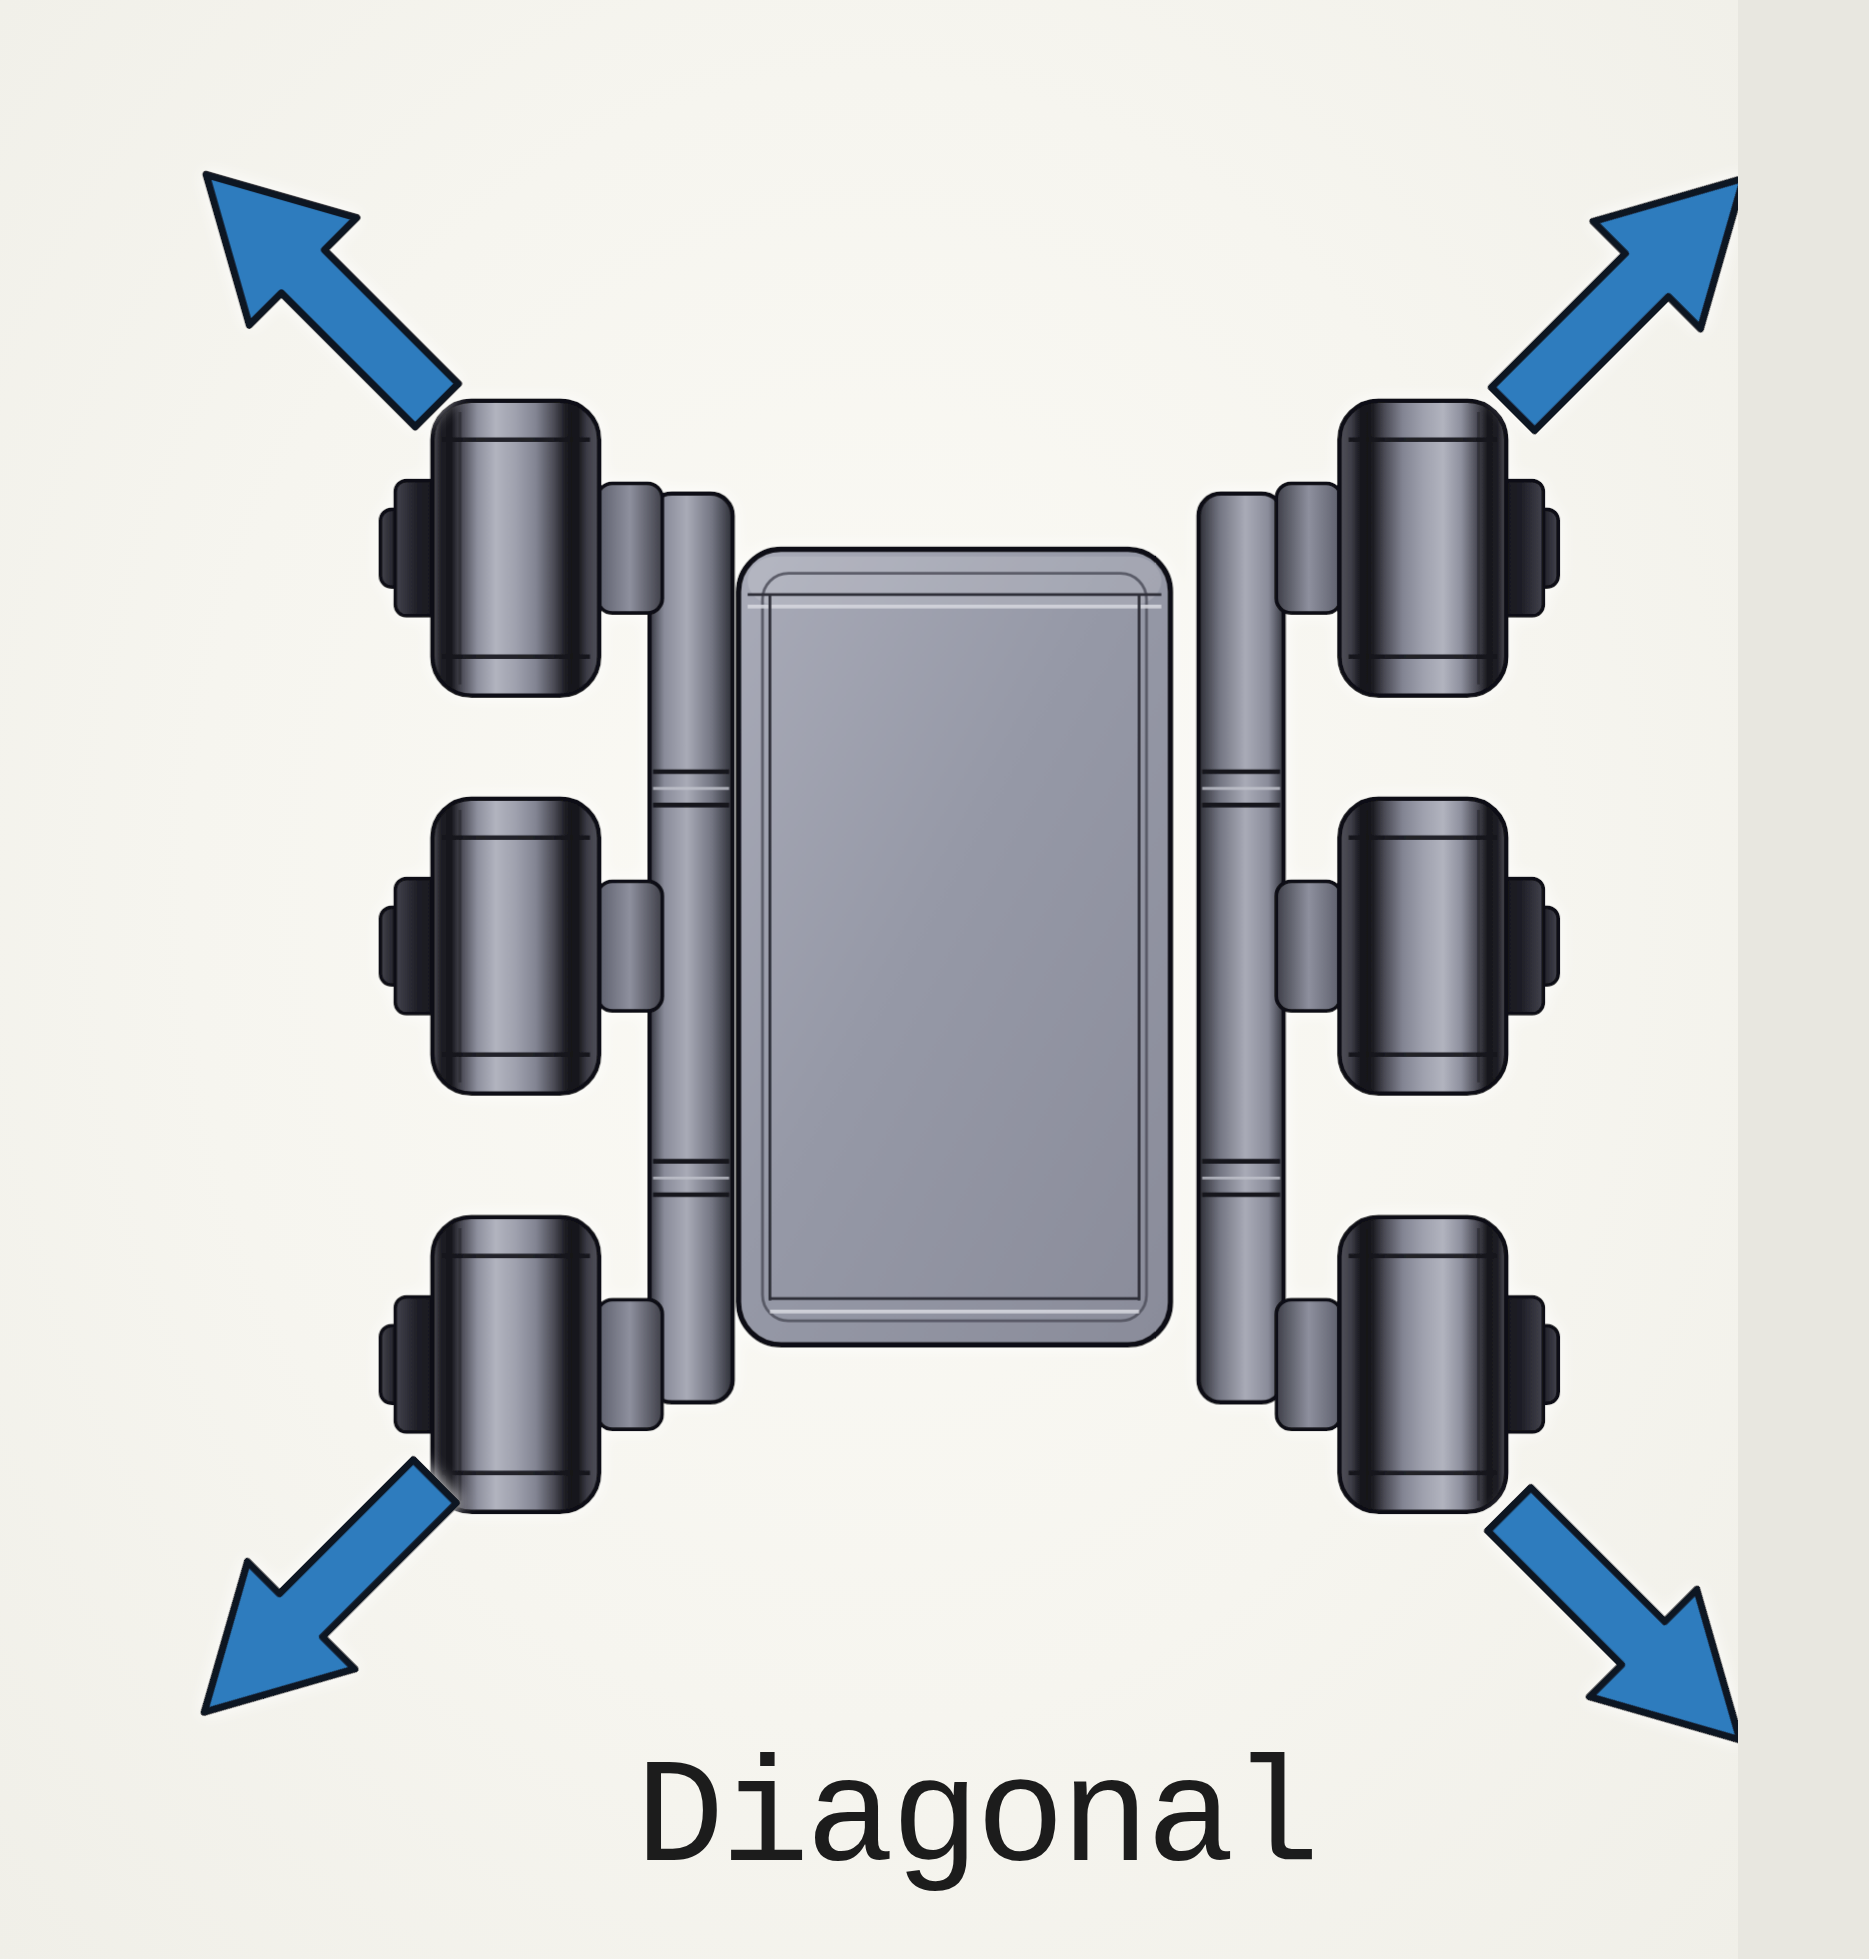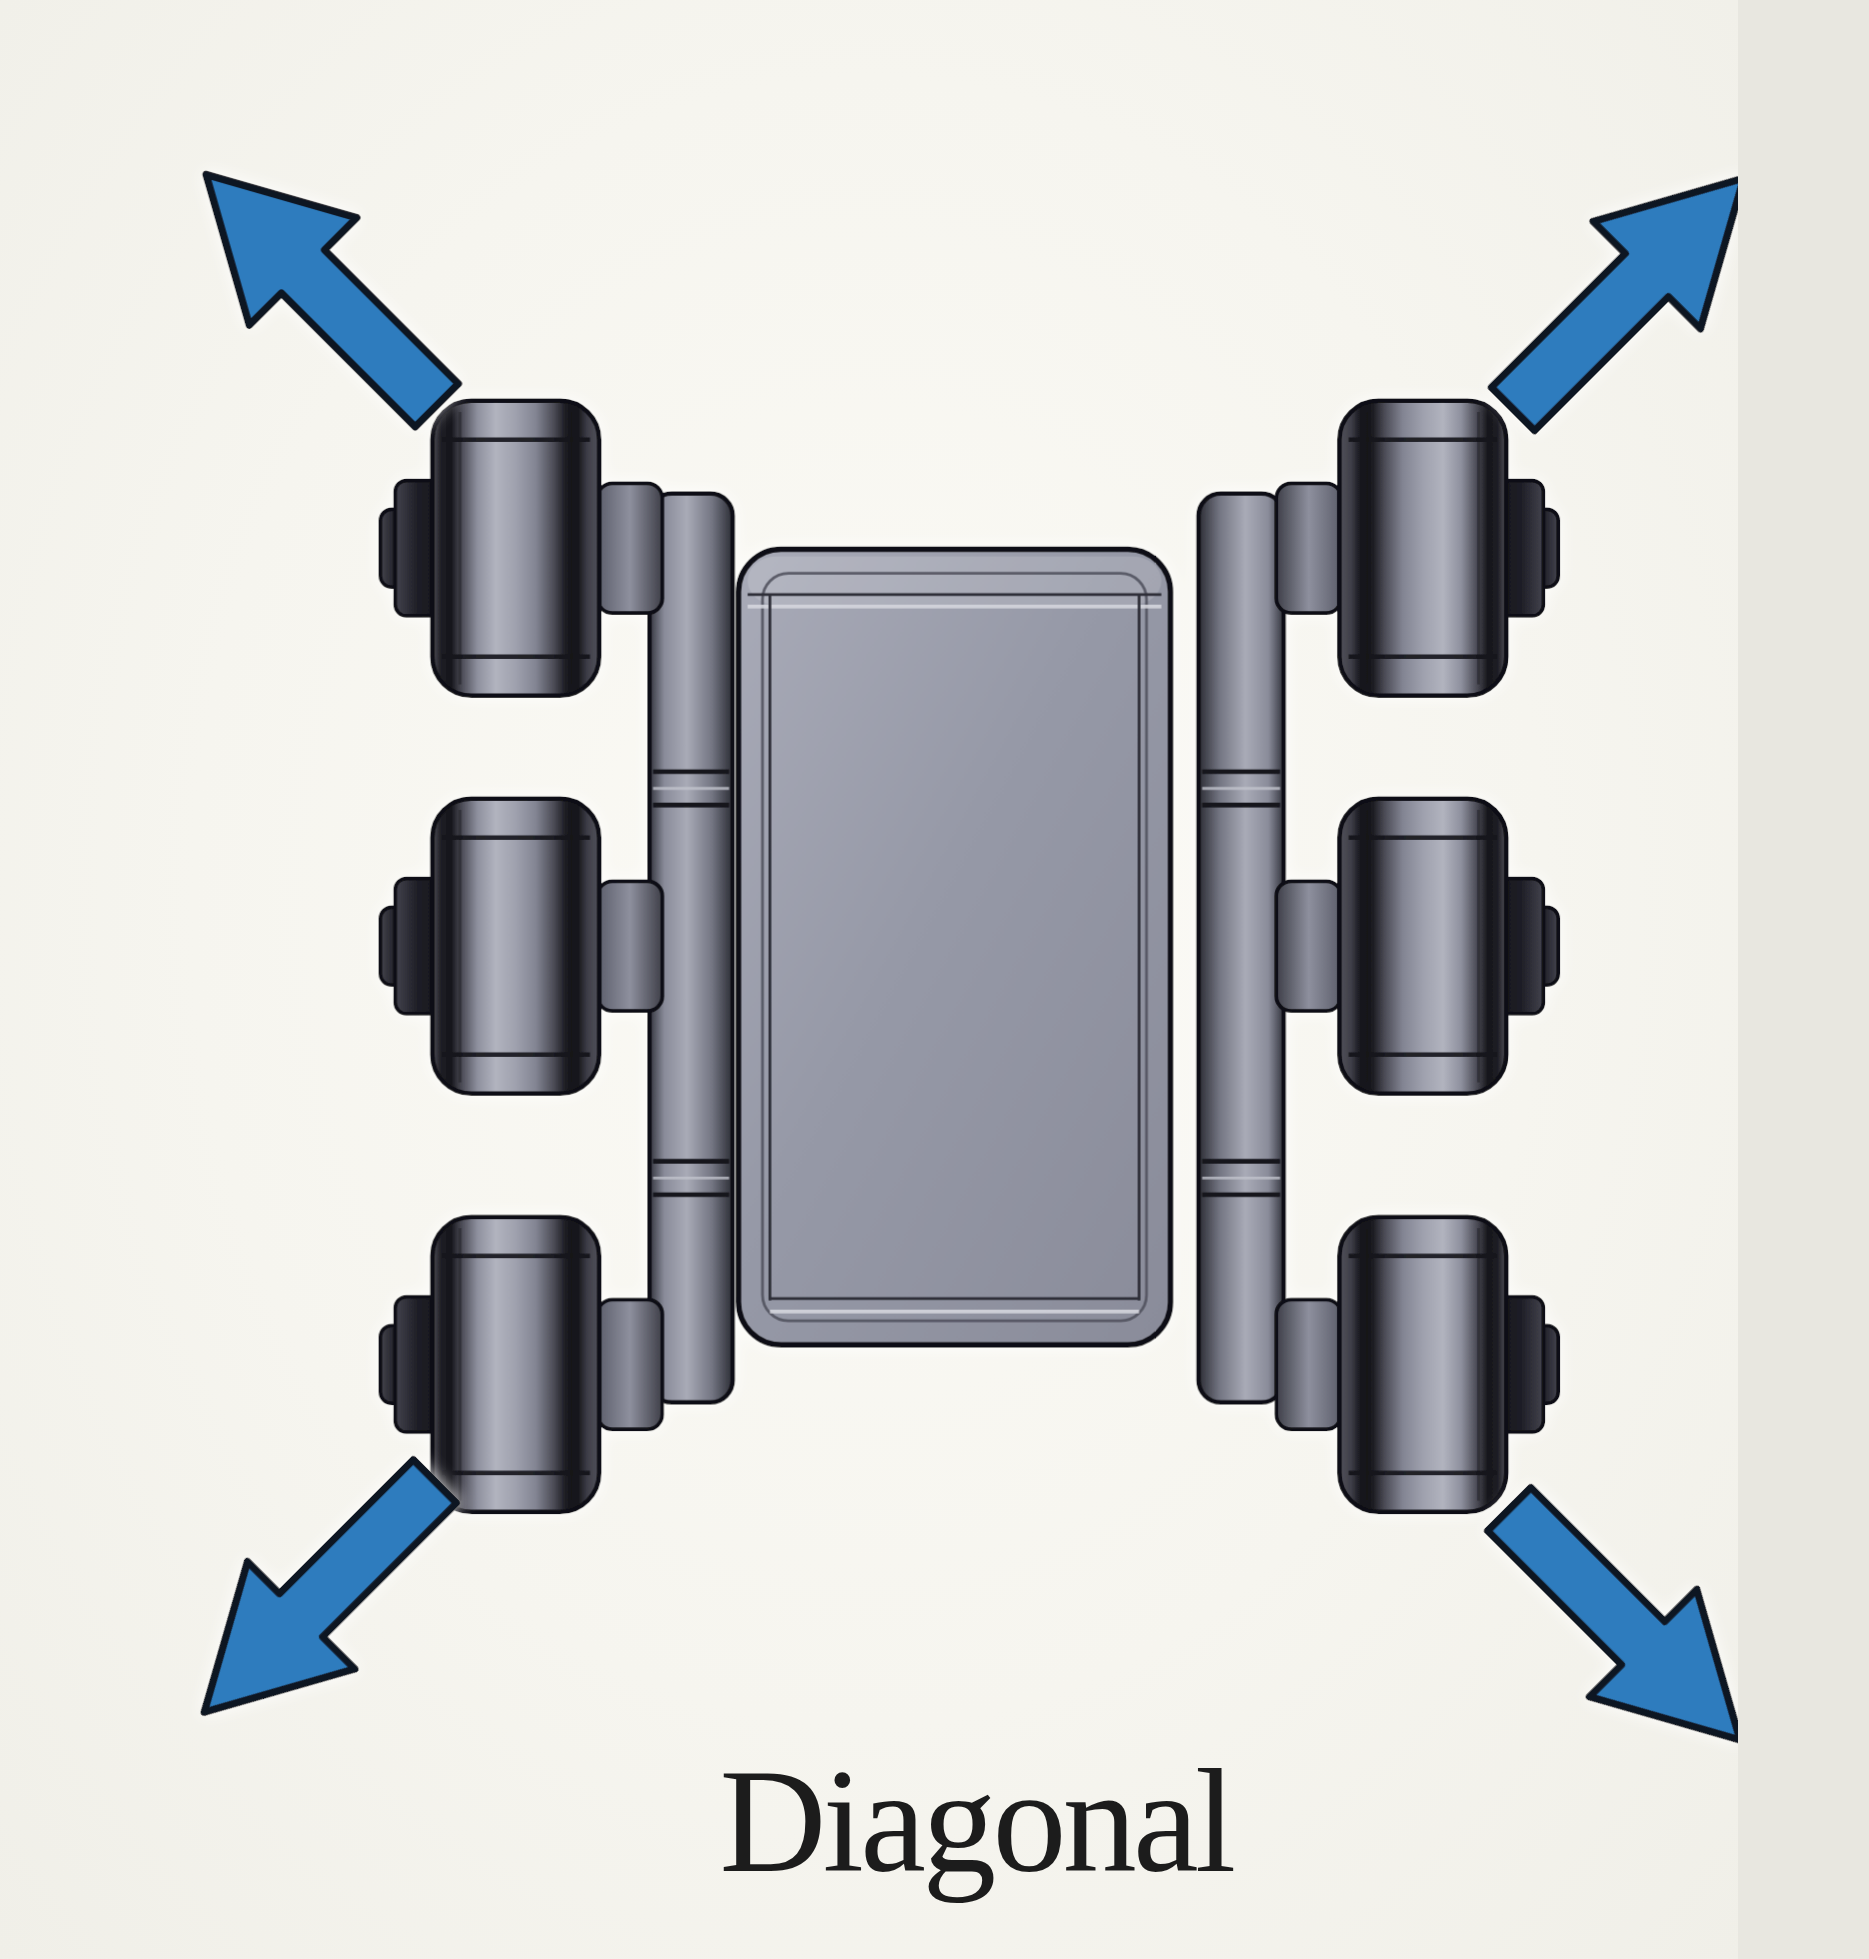--- a/index.html
+++ b/index.html
@@ -2,21 +2,21 @@
 <html style="font-size:15px"><head>
 <meta charset="utf-8">
 <style>
   html, body { margin: 0; padding: 0; background: #e8e7e0; }
   .canvas {
     position: relative;
     width: 1738px;
     height: 1959px;
     overflow: hidden;
     background: radial-gradient(ellipse at 50% 46%, #fbfaf5 0%, #f6f5ef 55%, #f0efe8 100%);
-    font-family: Liberation Serif, serif;
+    font-family: Liberation Mono, monospace;
   }
   svg.diagram { position: absolute; left: 0; top: 0; }
   .tire         { fill: url(#wheelG); stroke: #101016; stroke-width: 5; }
   .tread-line   { stroke: #15151b; stroke-width: 5; opacity: .9; }
   .tread-edge   { stroke: #0f0f14; stroke-width: 3; opacity: .35; }
   .hub          { fill: url(#hubG); stroke: #101016; stroke-width: 4; }
   .arm          { fill: url(#armG); stroke: #101016; stroke-width: 4; }
   .rail-l       { fill: url(#railGL); stroke: #101016; stroke-width: 5; }
   .rail-r       { fill: url(#railGR); stroke: #101016; stroke-width: 5; }
   .groove-dark  { stroke: #15151b; stroke-width: 5; }

